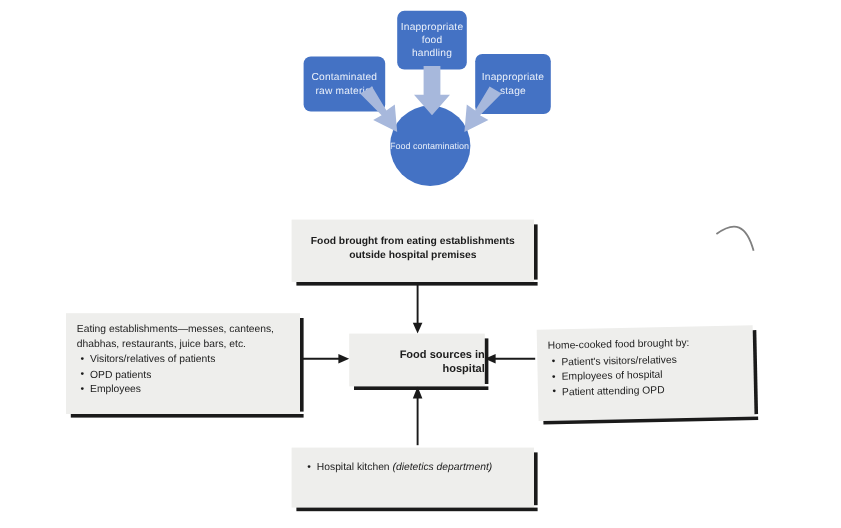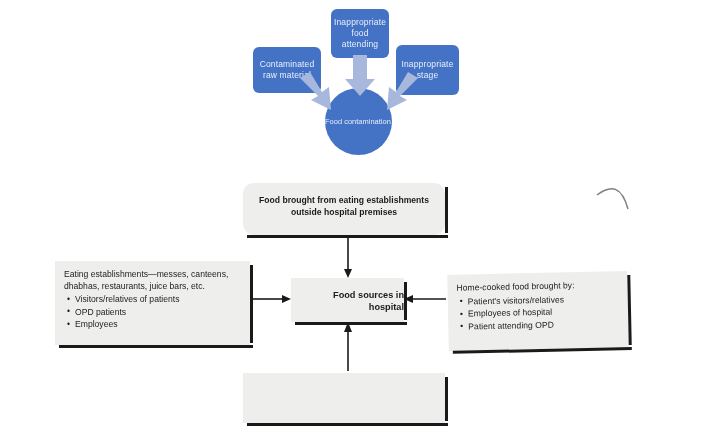--- a/index.html
+++ b/index.html
@@ -83,21 +83,21 @@
   }
   .scan-box .edge-b {
     position: absolute;
     left: 4px; right: -3px; bottom: -3px;
     height: 3px;
     background: #1a1a1a;
   }
   .scan-box .txt { position: absolute; left: 0; right: 0; }
 
   #box-outside-food {
-    left: 243px; top: 18px; width: 202px; height: 52px; border-radius: 11px;
+    left: 243px; top: 18px; width: 202px; height: 52px;
   }
   #box-outside-food .txt {
     top: 12px;
     text-align: center;
     padding: 0 10px;
     font-weight: 600;
   }
 
   #box-eating-estab {
     left: 55px; top: 96px; width: 195px; height: 84px;
@@ -146,21 +146,21 @@
 
   #connectors { position: absolute; left: 0; top: 0; width: 701px; height: 275px; }
   #page-curl { position: absolute; left: 0; top: 0; width: 701px; height: 275px; }
 </style>
 </head>
 <body>
 
 <div id="top-diagram">
 
   <div class="blue-box" id="box-food-handling">
-    <span>Inappropriate food attending</span>
+    <span>Inappropriate food handling</span>
   </div>
 
   <div class="blue-box" id="box-raw-material">
     <span>Contaminated raw material</span>
   </div>
 
   <div class="blue-box" id="box-stage">
     <span>Inappropriate stage</span>
   </div>
 
@@ -253,17 +253,18 @@
         <li>Patient attending OPD</li>
       </ul>
     </div>
   </div>
 
   <div class="scan-box" id="box-hospital-kitchen">
     <div class="edge-r"></div>
     <div class="edge-b"></div>
     <div class="txt">
       <ul class="bul">
+        <li><span>Hospital kitchen </span><span class="ital">(dietetics department)</span></li>
       </ul>
     </div>
   </div>
 
 </div>
 
 </body></html>

